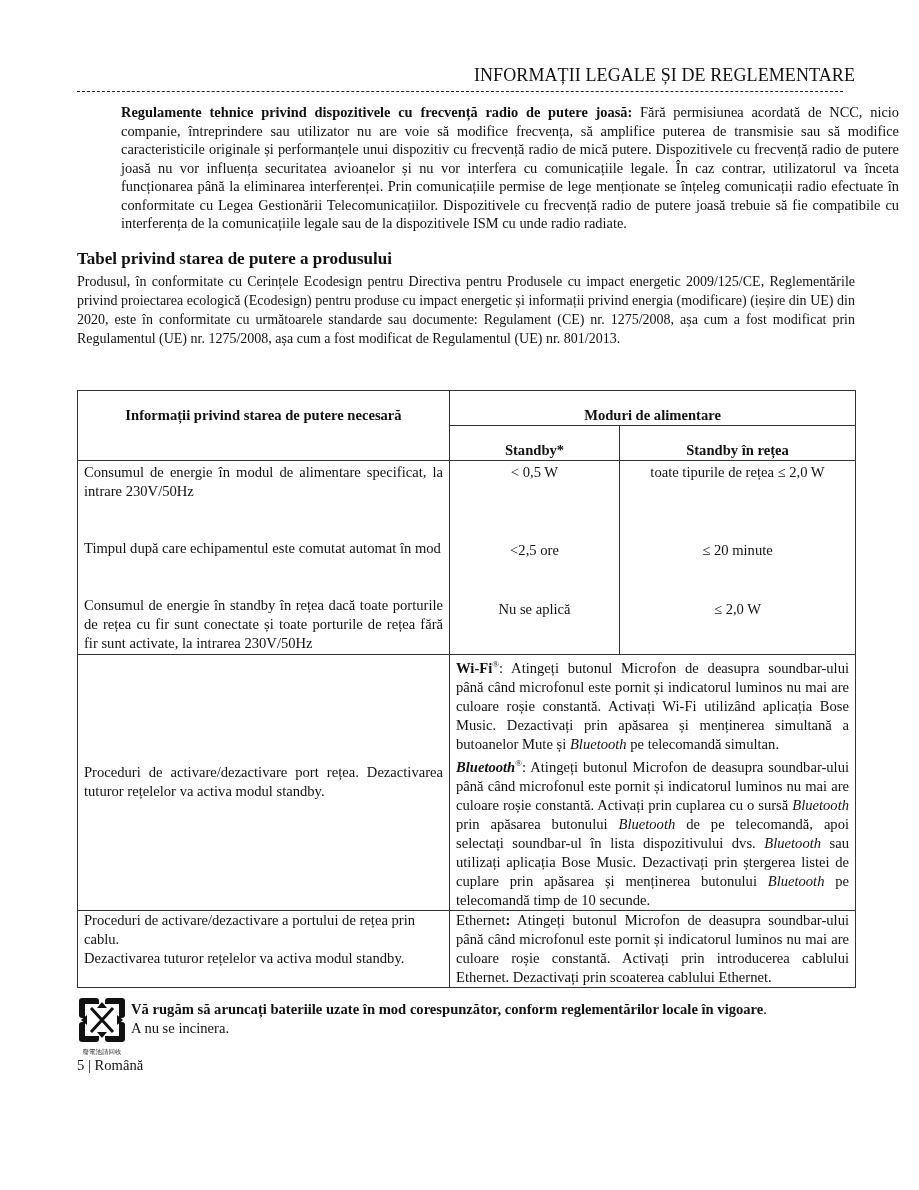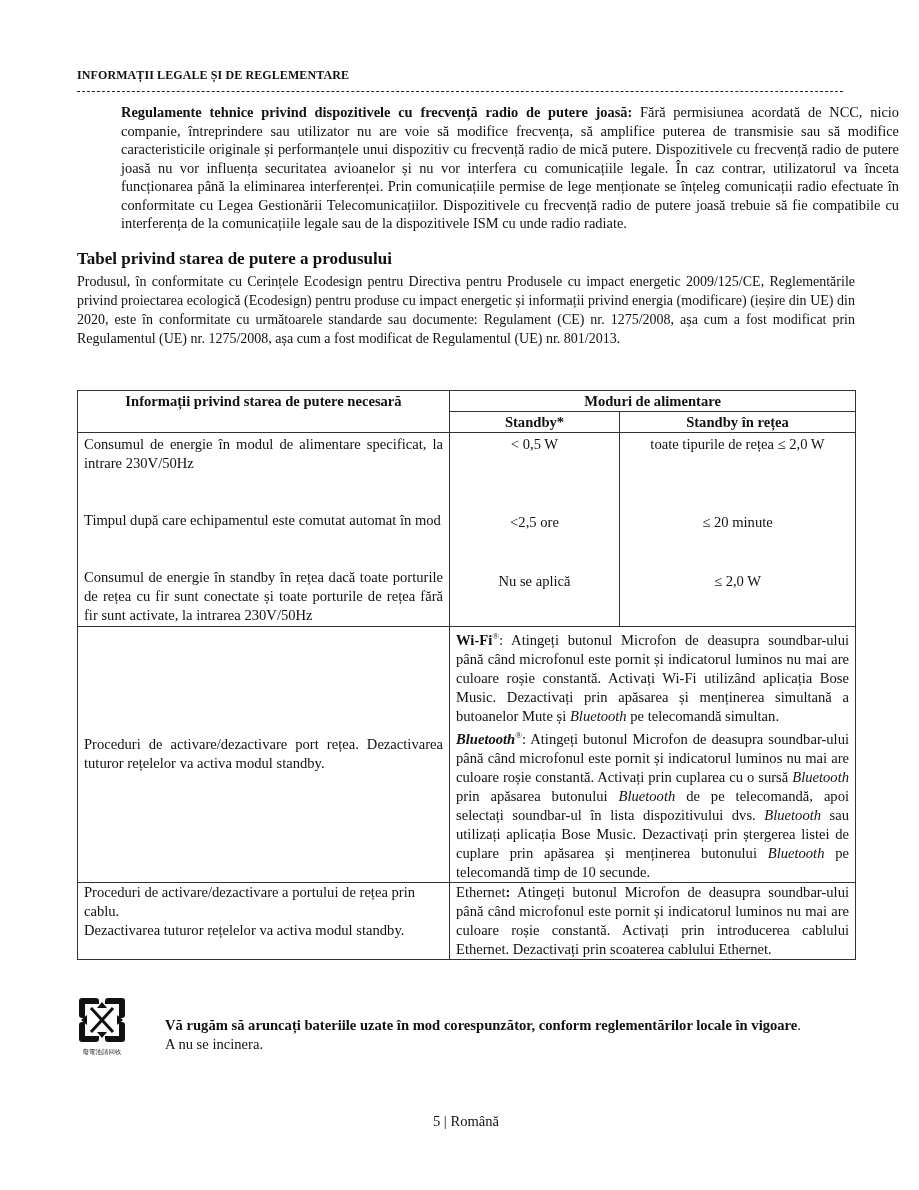--- a/index.html
+++ b/index.html
@@ -3,59 +3,59 @@
 <meta charset="utf-8">
 <style>
   html, body { margin: 0; padding: 0; background: #ffffff; }
   body {
     width: 919px; height: 1190px; position: relative; overflow: hidden;
     font-family: "Liberation Serif", "DejaVu Serif", serif;
     color: #111; font-size: 14.6px; line-height: 18.6px;
   }
   .page { position: absolute; left: 77px; top: 0; width: 778px; }
   .title {
-    position: absolute; top: 66px; left: 0; width: 778px; text-align: left;
-    font-weight: bold; font-size: 12px; letter-spacing: 0.1px;
+    position: absolute; top: 66px; left: 0; width: 778px; text-align: right;
+    font-weight: normal; font-size: 18px; letter-spacing: 0.1px;
   }
   .dashes {
     position: absolute; top: 86px; left: 0; width: 766px; height: 10px;
     overflow: hidden; white-space: nowrap; font-weight: bold; font-size: 12px; letter-spacing: 0.3px;
   }
   .dashes::before {
     content: ""; position: absolute; left: 0; right: 0; top: 5px;
     border-top: 1.5px dashed #222;
   }
   .intro { position: absolute; top: 103px; left: 0; width: 778px; text-align: justify; font-size: 14.4px; line-height: 18.5px; margin-left: 44px; }
   .intro b { font-weight: bold; }
   .h2 { position: absolute; top: 250px; left: 0; font-weight: bold; font-size: 17px; }
   .para { position: absolute; top: 272px; left: 0; width: 778px; text-align: justify; font-size: 14px; line-height: 19px; }
 
   table.pt {
     position: absolute; top: 390px; left: 0; width: 778px;
     border-collapse: collapse; table-layout: fixed; font-size: 14.6px; line-height: 19px;
   }
   table.pt td, table.pt th { border: 1px solid #333; vertical-align: top; padding: 0 6px; }
-  table.pt th { font-weight: bold; text-align: center; padding-top: 1px; padding-bottom: 0; }
+  table.pt th { font-weight: bold; text-align: center; padding-top: 15px; padding-bottom: 0; }
   .c1 { width: 372px; }
   .c2 { width: 170px; }
   .c3 { width: 236px; }
   .noborder-b { border-bottom: none !important; }
   .noborder-t { border-top: none !important; }
   .just { text-align: justify; }
   .cell-block { padding-top: 2px; }
   .gap { height: 38px; }
   .val { text-align: center; padding-top: 2px; }
   .rowproc td.left { vertical-align: middle; margin-top: 16px; }
   .bt-text i { font-style: italic; }
 
   .battery { position: absolute; top: 996px; left: 0; width: 778px; }
   .recycle { position: absolute; left: 0; top: 0; width: 52px; height: 64px; }
-  .battery-text { position: absolute; left: 54px; top: 20px; font-size: 14.6px; line-height: 19px; margin-left: 34px; }
+  .battery-text { position: absolute; left: 54px; top: 4px; font-size: 14.6px; line-height: 19px; }
   .battery-text .b { font-weight: bold; }
-  .footer { position: absolute; top: 1112px; left: 0; width: 778px; text-align: center; font-size: 14.6px; }
+  .footer { position: absolute; top: 1056px; left: 0; width: 778px; text-align: left; font-size: 14.6px; }
 </style>
 </head>
 <body>
 
 <div class="page">
 
   <div class="title">INFORMAȚII LEGALE ȘI DE REGLEMENTARE</div>
   <div class="dashes"></div>
 
   <div class="intro">

